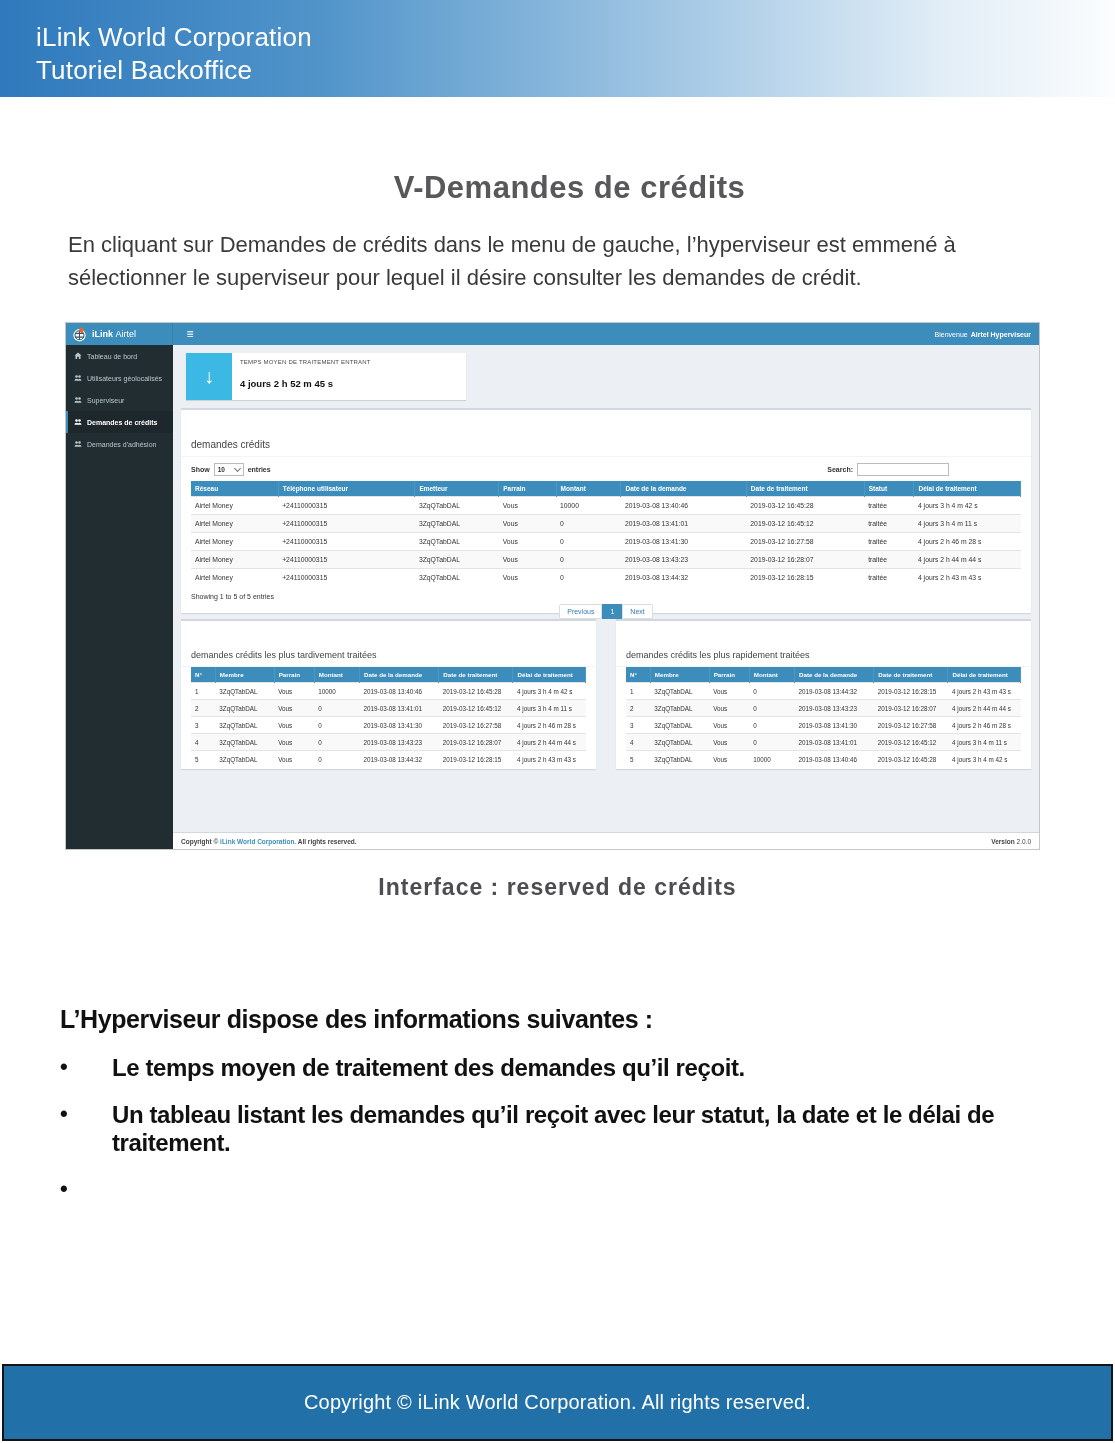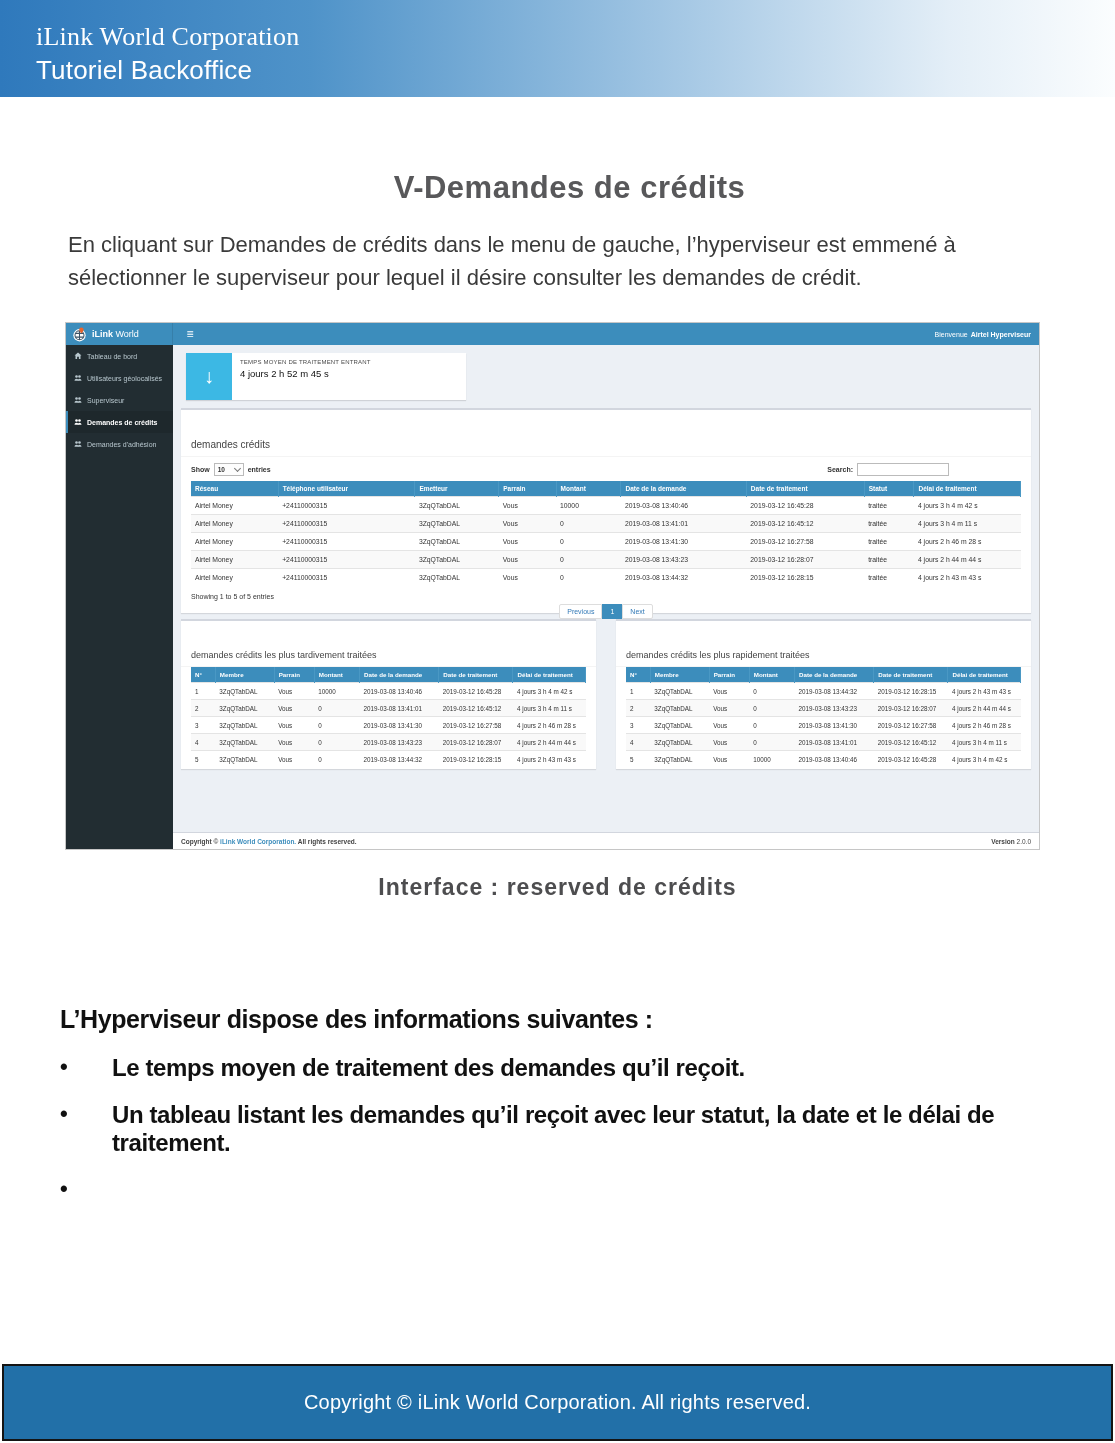--- a/index.html
+++ b/index.html
@@ -3,21 +3,21 @@
 <meta charset="utf-8">
 <style>
   html,body{margin:0;padding:0;background:#ffffff;}
   .page{position:relative;width:1115px;height:1443px;background:#fff;overflow:hidden;
         font-family:"Liberation Sans",sans-serif;}
 
   
   .doc-header{position:absolute;top:0;left:0;width:100%;height:97px;
     background:linear-gradient(90deg,#2f79bc 0%,#4f93c9 28%,#9dc3e2 58%,#e3eef7 85%,#fbfdfe 100%);
     color:#fff;}
-  .doc-header .l1{position:absolute;left:36px;top:22px;font-size:26px;font-weight:400;letter-spacing:.2px;font-family:Liberation Serif, serif;}
+  .doc-header .l1{position:absolute;left:36px;top:22px;font-size:26px;font-weight:400;letter-spacing:.2px;}
   .doc-header .l2{position:absolute;left:36px;top:55px;font-size:26px;font-weight:400;letter-spacing:.2px;}
   .doc-title{position:absolute;top:170px;left:12px;width:100%;text-align:center;
     font-size:31px;font-weight:bold;color:#58585a;letter-spacing:.5px;}
   .doc-intro{position:absolute;top:228px;left:68px;width:990px;font-size:22px;color:#3a3a3a;line-height:1.5;}
   .doc-caption{position:absolute;top:874px;left:0;width:100%;text-align:center;
     font-size:23px;font-weight:bold;color:#4d4d4f;letter-spacing:1px;}
   .info-block{position:absolute;top:1005px;left:60px;width:1000px;color:#111;}
   .info-block .ih{font-size:25px;font-weight:600;letter-spacing:-.4px;margin-bottom:20px;}
   .bullet-row{display:flex;margin-bottom:19px;font-size:24px;font-weight:600;letter-spacing:-.4px;}
   .bullet-row .dot{width:52px;flex:0 0 52px;font-size:22px;}
@@ -43,21 +43,21 @@
   .side-item svg{flex:0 0 auto;}
   .side-item.active{background:#1e282c;color:#fff;font-weight:bold;border-left:2px solid #3c8dbc;padding-left:6px;}
   .content{position:absolute;top:22px;left:107px;right:0;bottom:17px;background:#ecf0f5;overflow:hidden;}
 
   .infobox{position:absolute;top:8px;left:13px;width:280px;height:47px;background:#fff;
     box-shadow:0 1px 1px rgba(0,0,0,.12);display:flex;}
   .infobox .ic{width:46px;background:#3cb8e4;color:#fff;display:flex;align-items:center;justify-content:center;
     font-size:20px;font-weight:bold;}
   .infobox .tx{padding:6px 8px;}
   .infobox .lbl{font-size:6px;color:#4a4a4a;letter-spacing:.2px;}
-  .infobox .val{font-size:9.5px;font-weight:normal;color:#111;margin-top:3px;}
+  .infobox .val{font-size:9.5px;font-weight:bold;color:#111;margin-top:13px;}
 
   .panel{background:#fff;box-shadow:0 1px 1px rgba(0,0,0,.1);border-top:2px solid #d2d6de;box-sizing:border-box;}
   .main-panel{position:absolute;top:63px;left:8px;right:8px;height:205px;}
   .panel-title{padding:6px 10px;font-size:10px;color:#444;border-bottom:1px solid #f4f4f4;margin-top:23px;}
   .controls{display:flex;justify-content:space-between;align-items:center;padding:6px 10px 5px 10px;}
   .lengthbox{display:flex;align-items:center;gap:4px;font-size:7px;font-weight:bold;color:#333;}
   .mini-select{width:30px;height:13px;border:1px solid #bbb;background:#fdfdfd;font-size:6.5px;color:#333;
     display:flex;align-items:center;justify-content:space-between;padding:0 3px;box-sizing:border-box;cursor:pointer;}
   .chev{width:4px;height:4px;border-right:1px solid #777;border-bottom:1px solid #777;transform:rotate(45deg);margin-top:-2px;}
   .searchbox{display:flex;align-items:center;gap:4px;font-size:7px;font-weight:bold;color:#333;margin-right:72px;}
@@ -120,21 +120,21 @@
     <div class="navbar">
       <div class="brand">
         <span class="logo">
           <svg width="15" height="15" viewBox="0 0 20 20">
             <circle cx="10" cy="11" r="8.2" fill="#ffffff"></circle>
             <path d="M4 11 a6 6 0 0 0 12 0 a6 6 0 0 0 -12 0 M10 5 v12 M4.5 8.5 h11 M4.5 13.5 h11" fill="none" stroke="#3d5466" stroke-width="1.4"></path>
             <circle cx="12.5" cy="3.5" r="3" fill="#e8642c"></circle>
             <path d="M12.5 3 L12.5 8" stroke="#e8642c" stroke-width="2"></path>
           </svg>
         </span>
-        <span class="bname"><b>iLink</b>&nbsp;<span>World</span></span>
+        <span class="bname"><b>iLink</b>&nbsp;<span>Airtel</span></span>
       </div>
       <div class="hamburger">≡</div>
       <div class="welcome">
         <span>Bienvenue</span>
         <span class="wu">Airtel Hyperviseur</span>
       </div>
     </div>
 
     <div class="sidebar">
       <div class="side-item">

